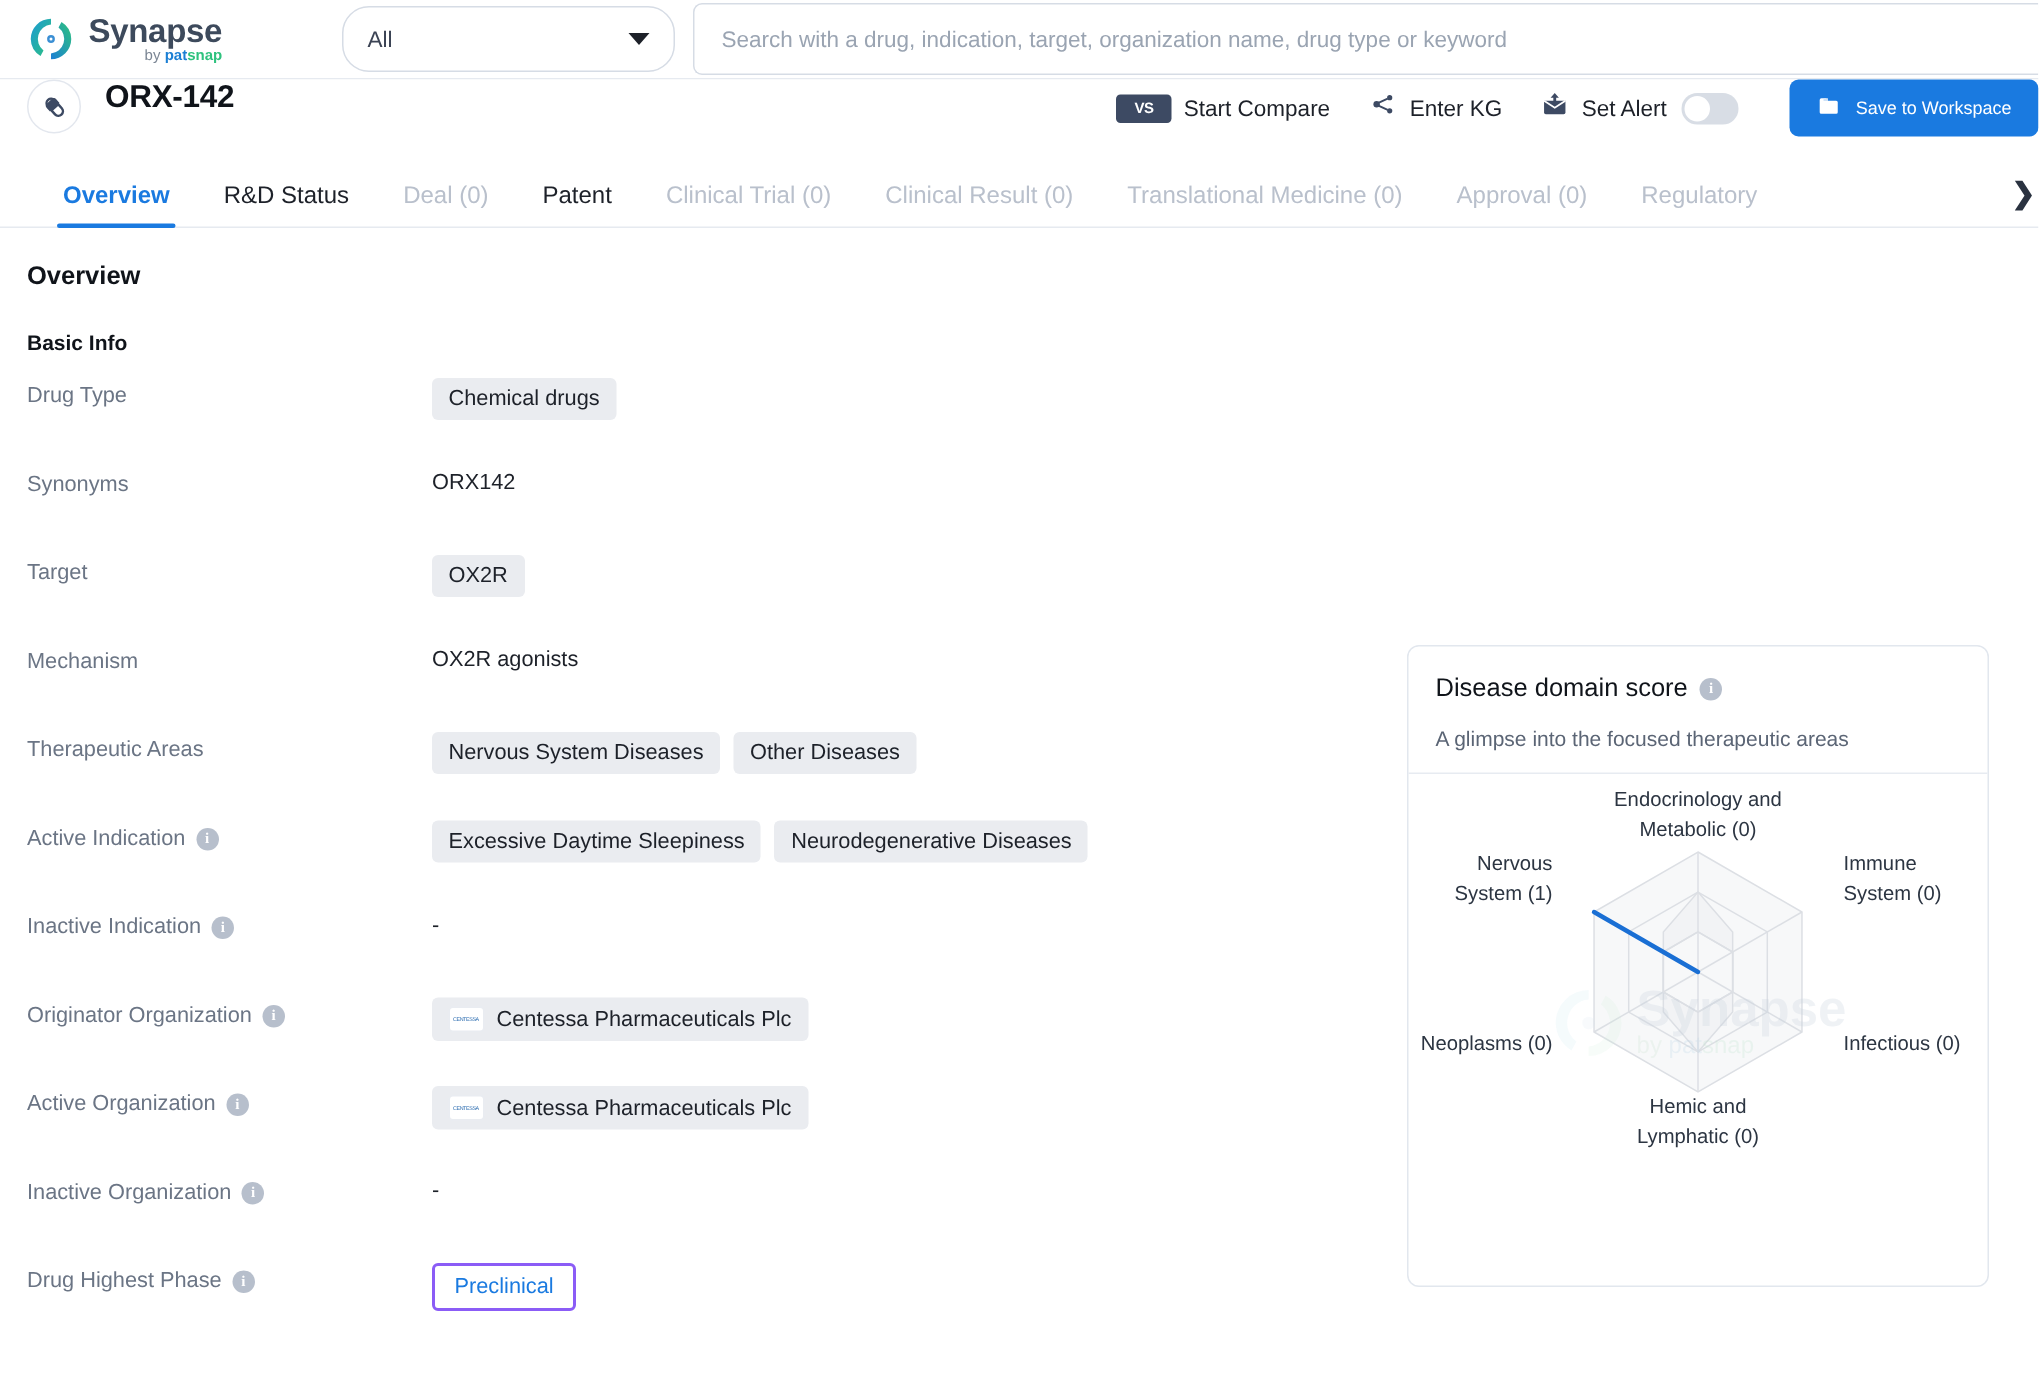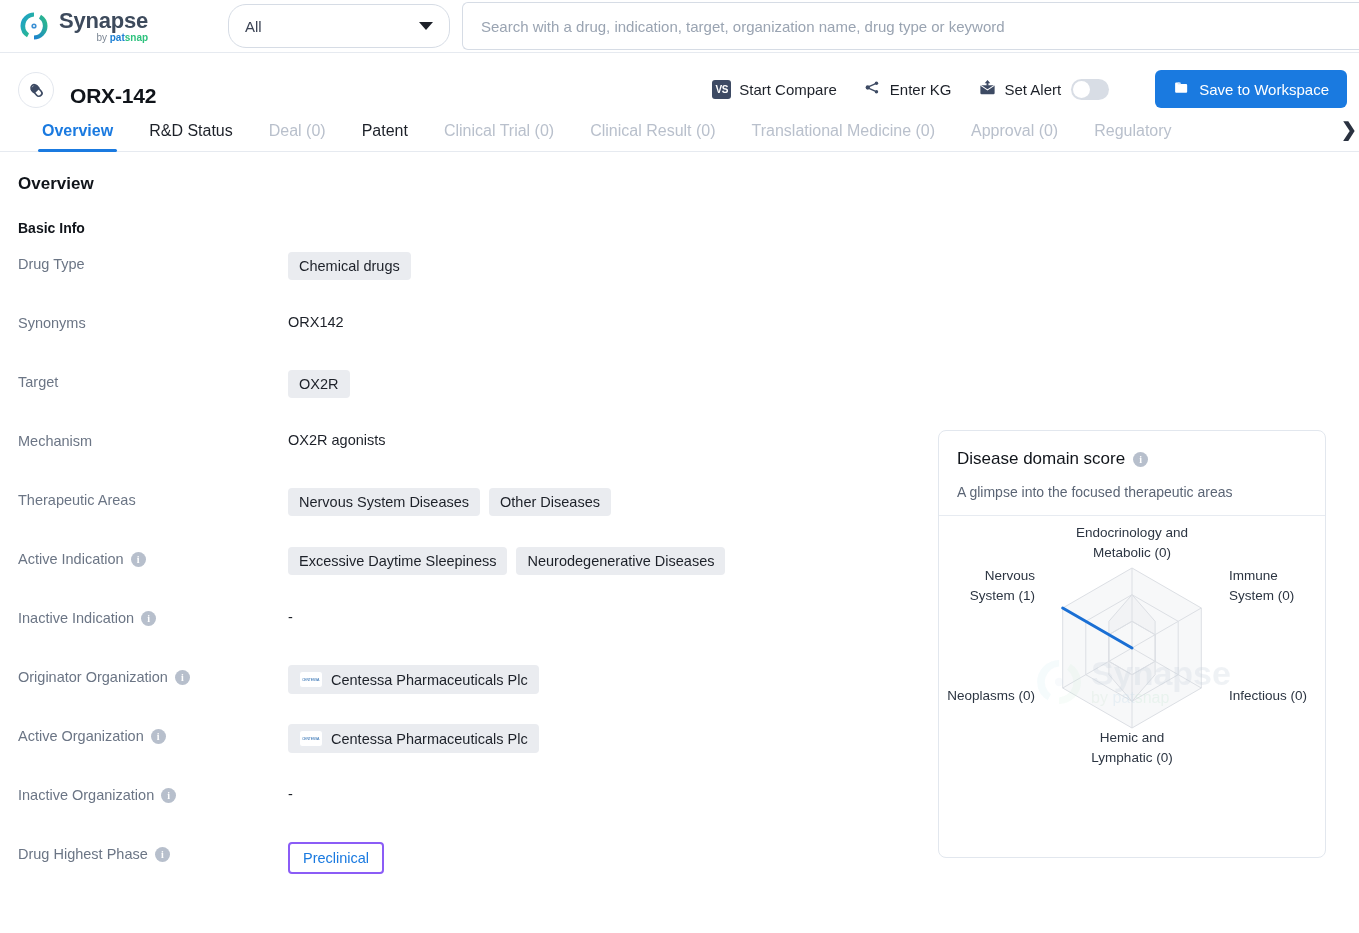--- a/index.html
+++ b/index.html
@@ -55,56 +55,56 @@
   }
   .search-box input {
     border: none; outline: none; width: 100%;
     font-family: "Liberation Sans", sans-serif;
     font-size: 15px; color: #1d2129; background: transparent;
   }
   .search-box input::placeholder { color: #9aa4b2; }
 
   
   .drug-header {
-    height: 55px; display: flex; align-items: flex-end;
-    padding: 0 12px 0 18px; background: #fff;
+    height: 55px; display: flex; align-items: flex-start;
+    padding: 0 0 0 18px; background: #fff;
   }
   .pill-badge {
     width: 36px; height: 36px; border-radius: 50%;
     border: 1px solid #e3e7ee; display: flex;
     align-items: center; justify-content: center; flex: 0 0 36px;
   }
   .drug-title {
     font-size: 21px; font-weight: 700; color: #10141a;
     margin-left: 16px; letter-spacing: -0.2px;
   }
   .header-actions {
     margin-left: auto; display: flex; align-items: center; gap: 26px;
   }
   .hact { display: flex; align-items: center; gap: 8px; cursor: pointer; }
   .hact-label { font-size: 15px; color: #1d2129; }
   .vs-icon {
-    width: 19px; height: 19px; border-radius: 3px; background: #3d4a63;
+    width: 37px; height: 19px; border-radius: 3px; background: #3d4a63;
     color: #fff; font-size: 10px; font-weight: 700;
     display: flex; align-items: center; justify-content: center;
     letter-spacing: -0.3px;
   }
   .toggle {
     width: 38px; height: 21px; border-radius: 11px; background: #d8dde5;
     position: relative; margin-left: 2px; cursor: pointer;
   }
   .toggle::after {
     content: ""; position: absolute; left: 2px; top: 2px;
     width: 17px; height: 17px; border-radius: 50%; background: #fff;
   }
   .save-btn {
     background: #1a7ae0; color: #fff; border: none; border-radius: 6px;
     height: 38px; padding: 0 18px; display: flex; align-items: center;
-    gap: 9px; font-size: 15px; font-family: "Liberation Sans", sans-serif;
-    cursor: pointer; margin-left: 20px;
+    gap: 9px; font-size: 12px; font-family: "Liberation Sans", sans-serif;
+    cursor: pointer; margin-left: 8px;
   }
 
   
   .tabs {
     display: flex; align-items: flex-end; gap: 0;
     border-bottom: 1px solid #e6eaf0; padding-left: 24px;
     height: 44px; position: relative; background: #fff;
   }
   .tab {
     font-size: 16px; color: #b9c0cc; padding: 0 18px 11px 18px;

